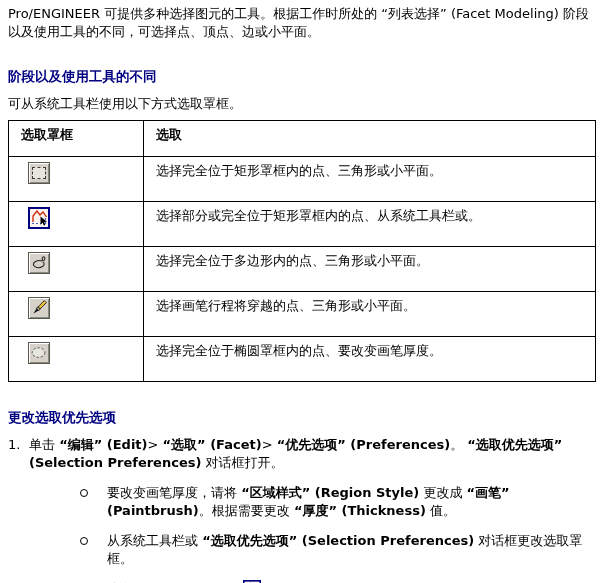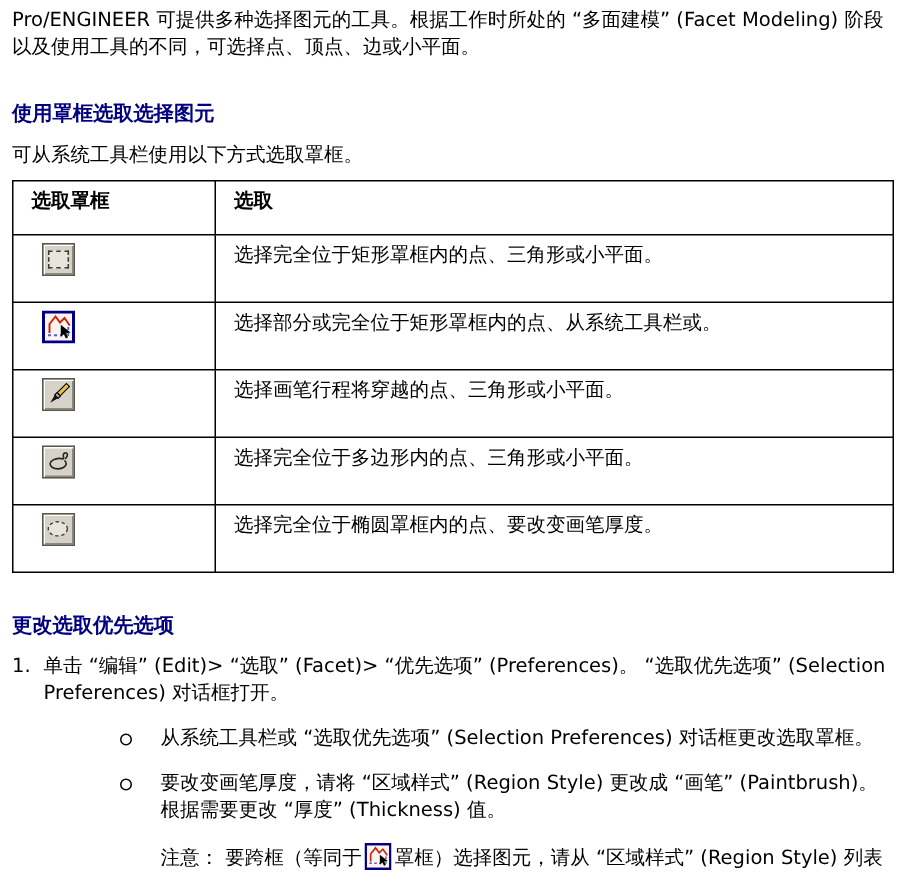--- a/index.html
+++ b/index.html
@@ -1,18 +1,18 @@
 <!DOCTYPE html>
 <html><head>
 <meta charset="utf-8">
 <style>
   html, body { margin: 0; padding: 0; background: #ffffff; }
   body { font-family: "DejaVu Sans", "Liberation Sans", sans-serif; color: #000; }
   .page { width: 588px; padding: 5px 8px 8px 8px; font-size: 13px; line-height: 1.38; }
-  b { font-weight: normal; }
+  b { font-weight: bold; }
 
   .para { margin: 0 0 8px 0; }
   .heading { color: #000080; font-weight: bold; font-size: 13.5px; margin: 26px 0 9px 0; }
 
   
   table.marquee { border-collapse: collapse; width: 100%; margin: 2px 0 0 0; }
   table.marquee th, table.marquee td { border: 1px solid #000; vertical-align: top; text-align: left; }
   table.marquee th { font-weight: bold; padding: 5px 10px 12px 12px; }
   table.marquee th.c1 { width: 112px; margin-top: 12px; }
   table.marquee td { height: 36px; padding: 5px 10px 3px 12px; }
@@ -37,23 +37,23 @@
   .sub .marker-cell { flex: 0 0 27px; width: 27px; padding-top: 5px; }
   .circle-marker { display: block; width: 6px; height: 6px; border: 1px solid #000; border-radius: 50%; }
   .sub .sub-text { flex: 1; }
   .note { margin: 12px 0 12px 99px; }
 </style>
 </head>
 <body>
 
 <div class="page">
 
-  <p class="para">Pro/ENGINEER 可提供多种选择图元的工具。根据工作时所处的 “多面建模” (Facet Modeling) 阶段以及使用工具的不同，可选择点、顶点、边或小平面。</p>
+  <p class="para">Pro/ENGINEER 可提供多种选择图元的工具。根据工作时所处的 “列表选择” (Facet Modeling) 阶段以及使用工具的不同，可选择点、顶点、边或小平面。</p>
 
-  <h3 class="heading">使用罩框选取选择图元</h3>
+  <h3 class="heading">阶段以及使用工具的不同</h3>
   <p class="para">可从系统工具栏使用以下方式选取罩框。</p>
 
   <table class="marquee">
     <tbody>
         <tr>
       <th class="c1">选取罩框</th>
       <th>选取</th>
     </tr>
 
     <tr>
@@ -77,40 +77,40 @@
           </svg>
         </span>
       </td>
       <td>选择部分或完全位于矩形罩框内的点、从系统工具栏或。</td>
     </tr>
 
     <tr>
       <td class="icon-cell">
         <span class="tool-btn">
           <svg viewBox="0 0 22 22">
+            <path d="M15.8 8.8 C17.2 7.6 18.2 5.4 17 4.5 C15.8 3.7 14.3 4.9 14.5 6.4 C14.6 7.4 15.3 8 14.4 8.7 C12 8.1 8.8 8.4 6.8 9.6 C4.3 11.1 4.2 13.6 6.5 15 C8.8 16.4 12.6 16.3 14.9 14.9 C17.1 13.6 17.2 11.2 15.3 9.8" fill="none" stroke="#26261e" stroke-width="1.2"></path>
+          </svg>
+        </span>
+      </td>
+      <td>选择完全位于多边形内的点、三角形或小平面。</td>
+    </tr>
+
+    <tr>
+      <td class="icon-cell">
+        <span class="tool-btn">
+          <svg viewBox="0 0 22 22">
             <g transform="rotate(45 11 11)">
               <rect x="9.4" y="1.2" width="3.2" height="9.6" fill="#e9c13c" stroke="#000" stroke-width="0.8"></rect>
               <rect x="9.2" y="10.8" width="3.6" height="2.4" fill="#b0a890" stroke="#000" stroke-width="0.8"></rect>
               <path d="M9.4 13.2 h3.2 L11 19.6 z" fill="#111"></path>
             </g>
           </svg>
         </span>
       </td>
       <td>选择画笔行程将穿越的点、三角形或小平面。</td>
-    </tr>
-
-    <tr>
-      <td class="icon-cell">
-        <span class="tool-btn">
-          <svg viewBox="0 0 22 22">
-            <path d="M15.8 8.8 C17.2 7.6 18.2 5.4 17 4.5 C15.8 3.7 14.3 4.9 14.5 6.4 C14.6 7.4 15.3 8 14.4 8.7 C12 8.1 8.8 8.4 6.8 9.6 C4.3 11.1 4.2 13.6 6.5 15 C8.8 16.4 12.6 16.3 14.9 14.9 C17.1 13.6 17.2 11.2 15.3 9.8" fill="none" stroke="#26261e" stroke-width="1.2"></path>
-          </svg>
-        </span>
-      </td>
-      <td>选择完全位于多边形内的点、三角形或小平面。</td>
     </tr>
 
     <tr>
       <td class="icon-cell">
         <span class="tool-btn">
           <svg viewBox="0 0 22 22">
             <ellipse cx="10.5" cy="10.5" rx="7" ry="5.2" fill="#e6e6de" stroke="#3c3c34" stroke-width="1" stroke-dasharray="2.5,2"></ellipse>
           </svg>
         </span>
       </td>
@@ -123,28 +123,28 @@
 
   <div class="step">
     <span class="num">1.</span>
     <div class="step-text"><span>单击 </span><b>“编辑” (Edit)</b><span>&gt; </span><b>“选取” (Facet)</b><span>&gt; </span><b>“优先选项” (Preferences)</b><span>。 </span><b>“选取优先选项” (Selection Preferences)</b><span> 对话框打开。</span></div>
   </div>
 
   <div class="sub">
     <span class="marker-cell">
         <span class="circle-marker"></span>
       </span>
-    <div class="sub-text"><span>从系统工具栏或 </span><b>“选取优先选项” (Selection Preferences)</b><span> 对话框更改选取罩框。</span></div>
+    <div class="sub-text"><span>要改变画笔厚度，请将 </span><b>“区域样式” (Region Style)</b><span> 更改成 </span><b>“画笔” (Paintbrush)</b><span>。根据需要更改 </span><b>“厚度” (Thickness)</b><span> 值。</span></div>
   </div>
 
   <div class="sub">
     <span class="marker-cell">
         <span class="circle-marker"></span>
       </span>
-    <div class="sub-text"><span>要改变画笔厚度，请将 </span><b>“区域样式” (Region Style)</b><span> 更改成 </span><b>“画笔” (Paintbrush)</b><span>。根据需要更改 </span><b>“厚度” (Thickness)</b><span> 值。</span></div>
+    <div class="sub-text"><span>从系统工具栏或 </span><b>“选取优先选项” (Selection Preferences)</b><span> 对话框更改选取罩框。</span></div>
   </div>
 
   <p class="note"><span><b>注意：</b><span> 要跨框（等同于</span></span><span class="inline-icon"><svg viewBox="0 0 22 22">
       <rect x="1" y="1" width="20" height="20" fill="#fdf3f0" stroke="#000080" stroke-width="2"></rect>
       <path d="M5 15 V9 L9 4 L12 8 L15 5 L18.5 10" fill="none" stroke="#cc2200" stroke-width="1.3"></path>
       <path d="M4 16.5 H13" stroke="#4466cc" stroke-width="1.2" stroke-dasharray="2,2" fill="none"></path>
       <path d="M17.5 11 V17" stroke="#4466cc" stroke-width="1.2" stroke-dasharray="2,2" fill="none"></path>
       <path d="M12.5 9.5 v8.2 l2.1-1.9 1.3 2.8 1.5-.7 -1.3-2.8 2.9-.4 z" fill="#000"></path>
     </svg></span><span><span>罩框）选择图元，请从 </span><b>“区域样式” (Region Style)</b><span> 列表选择 </span></span></p>
 

